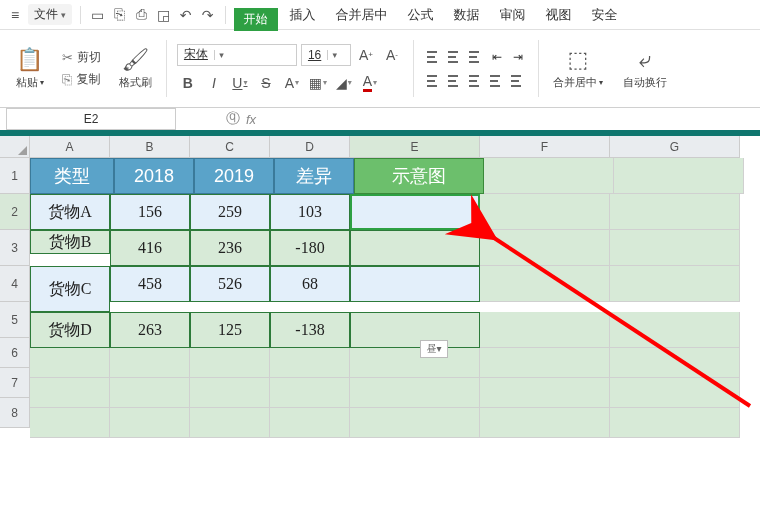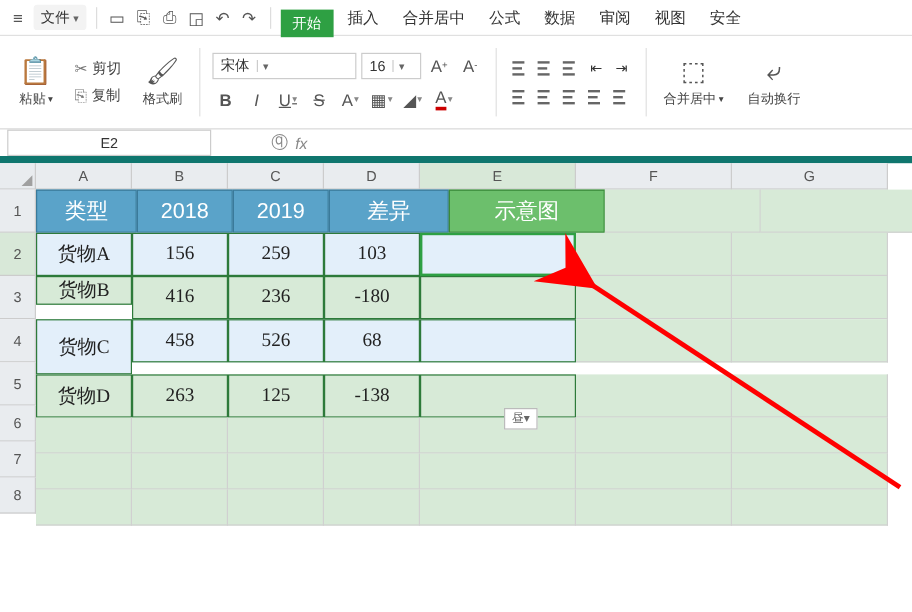--- a/index.html
+++ b/index.html
@@ -20,21 +20,21 @@
 .rgroup { display:flex; flex-direction:column; justify-content:center; align-items:center; padding:0 6px; gap:3px; }
 .rgroup.col2 { align-items:flex-start; }
 .bigbtn { display:flex; flex-direction:column; align-items:center; gap:2px; cursor:pointer; padding:2px 4px; }
 .bigbtn .ico { font-size:22px; color:#555; }
 .bigbtn .lbl { font-size:11px; color:#444; display:flex; align-items:center; gap:2px; }
 .smallbtn { display:flex; align-items:center; gap:4px; cursor:pointer; font-size:12px; color:#444; padding:1px 2px; }
 .smallbtn .ico { font-size:13px; color:#777; }
 .rvsep { width:1px; background:#e0e0e0; margin:8px 4px; }
 .fontrow { display:flex; gap:4px; align-items:center; }
 .select { display:flex; align-items:center; border:1px solid #ccc; height:22px; background:#fff; }
-.select .val { padding:0 6px; font-size:12px; }
+.select .val { padding:0 6px; font-size:12px;text-decoration:underline; }
 .select .dd { width:14px; text-align:center; border-left:1px solid #ccc; font-size:9px; color:#666; }
 .stylebtn { width:22px; height:22px; display:flex; align-items:center; justify-content:center; cursor:pointer; color:#555; font-size:14px; }
 .stylebtn .dd { font-size:8px; margin-left:1px; color:#888; }
 .aligncell { width:20px; height:18px; display:flex; align-items:center; justify-content:center; cursor:pointer; }
 .alignrow { display:flex; gap:1px; }
 
 
 .fbar { height:28px; border-bottom:6px solid #0f766e; display:flex; align-items:center; background:#fff; }
 .namebox { width:170px; height:22px; margin-left:6px; border:1px solid #ccc; display:flex; align-items:center; justify-content:center; font-size:12px; }
 .fx { margin-left:50px; display:flex; align-items:center; gap:6px; color:#888; }
@@ -281,21 +281,21 @@
     <div class="rowh" style="height:30px">7</div>
     <div class="rowh" style="height:30px">8</div>
   </div>
 
   <div class="cells">
 
     <div class="row">
       <div class="cell th" style="width:84px;height:36px">类型</div>
       <div class="cell th" style="width:80px;height:36px">2018</div>
       <div class="cell th" style="width:80px;height:36px">2019</div>
-      <div class="cell th" style="width:100px;height:36px">差异</div>
+      <div class="cell th" style="width:80px;height:36px">差异</div>
       <div class="cell th green" style="width:130px;height:36px">示意图</div>
       <div class="cell" style="width:130px;height:36px"></div>
       <div class="cell" style="width:130px;height:36px"></div>
     </div>
 
     <div class="row">
       <div class="cell td blue" style="width:80px;height:36px">货物A</div>
       <div class="cell td blue" style="width:80px;height:36px">156</div>
       <div class="cell td blue" style="width:80px;height:36px">259</div>
       <div class="cell td blue" style="width:80px;height:36px">103</div>

